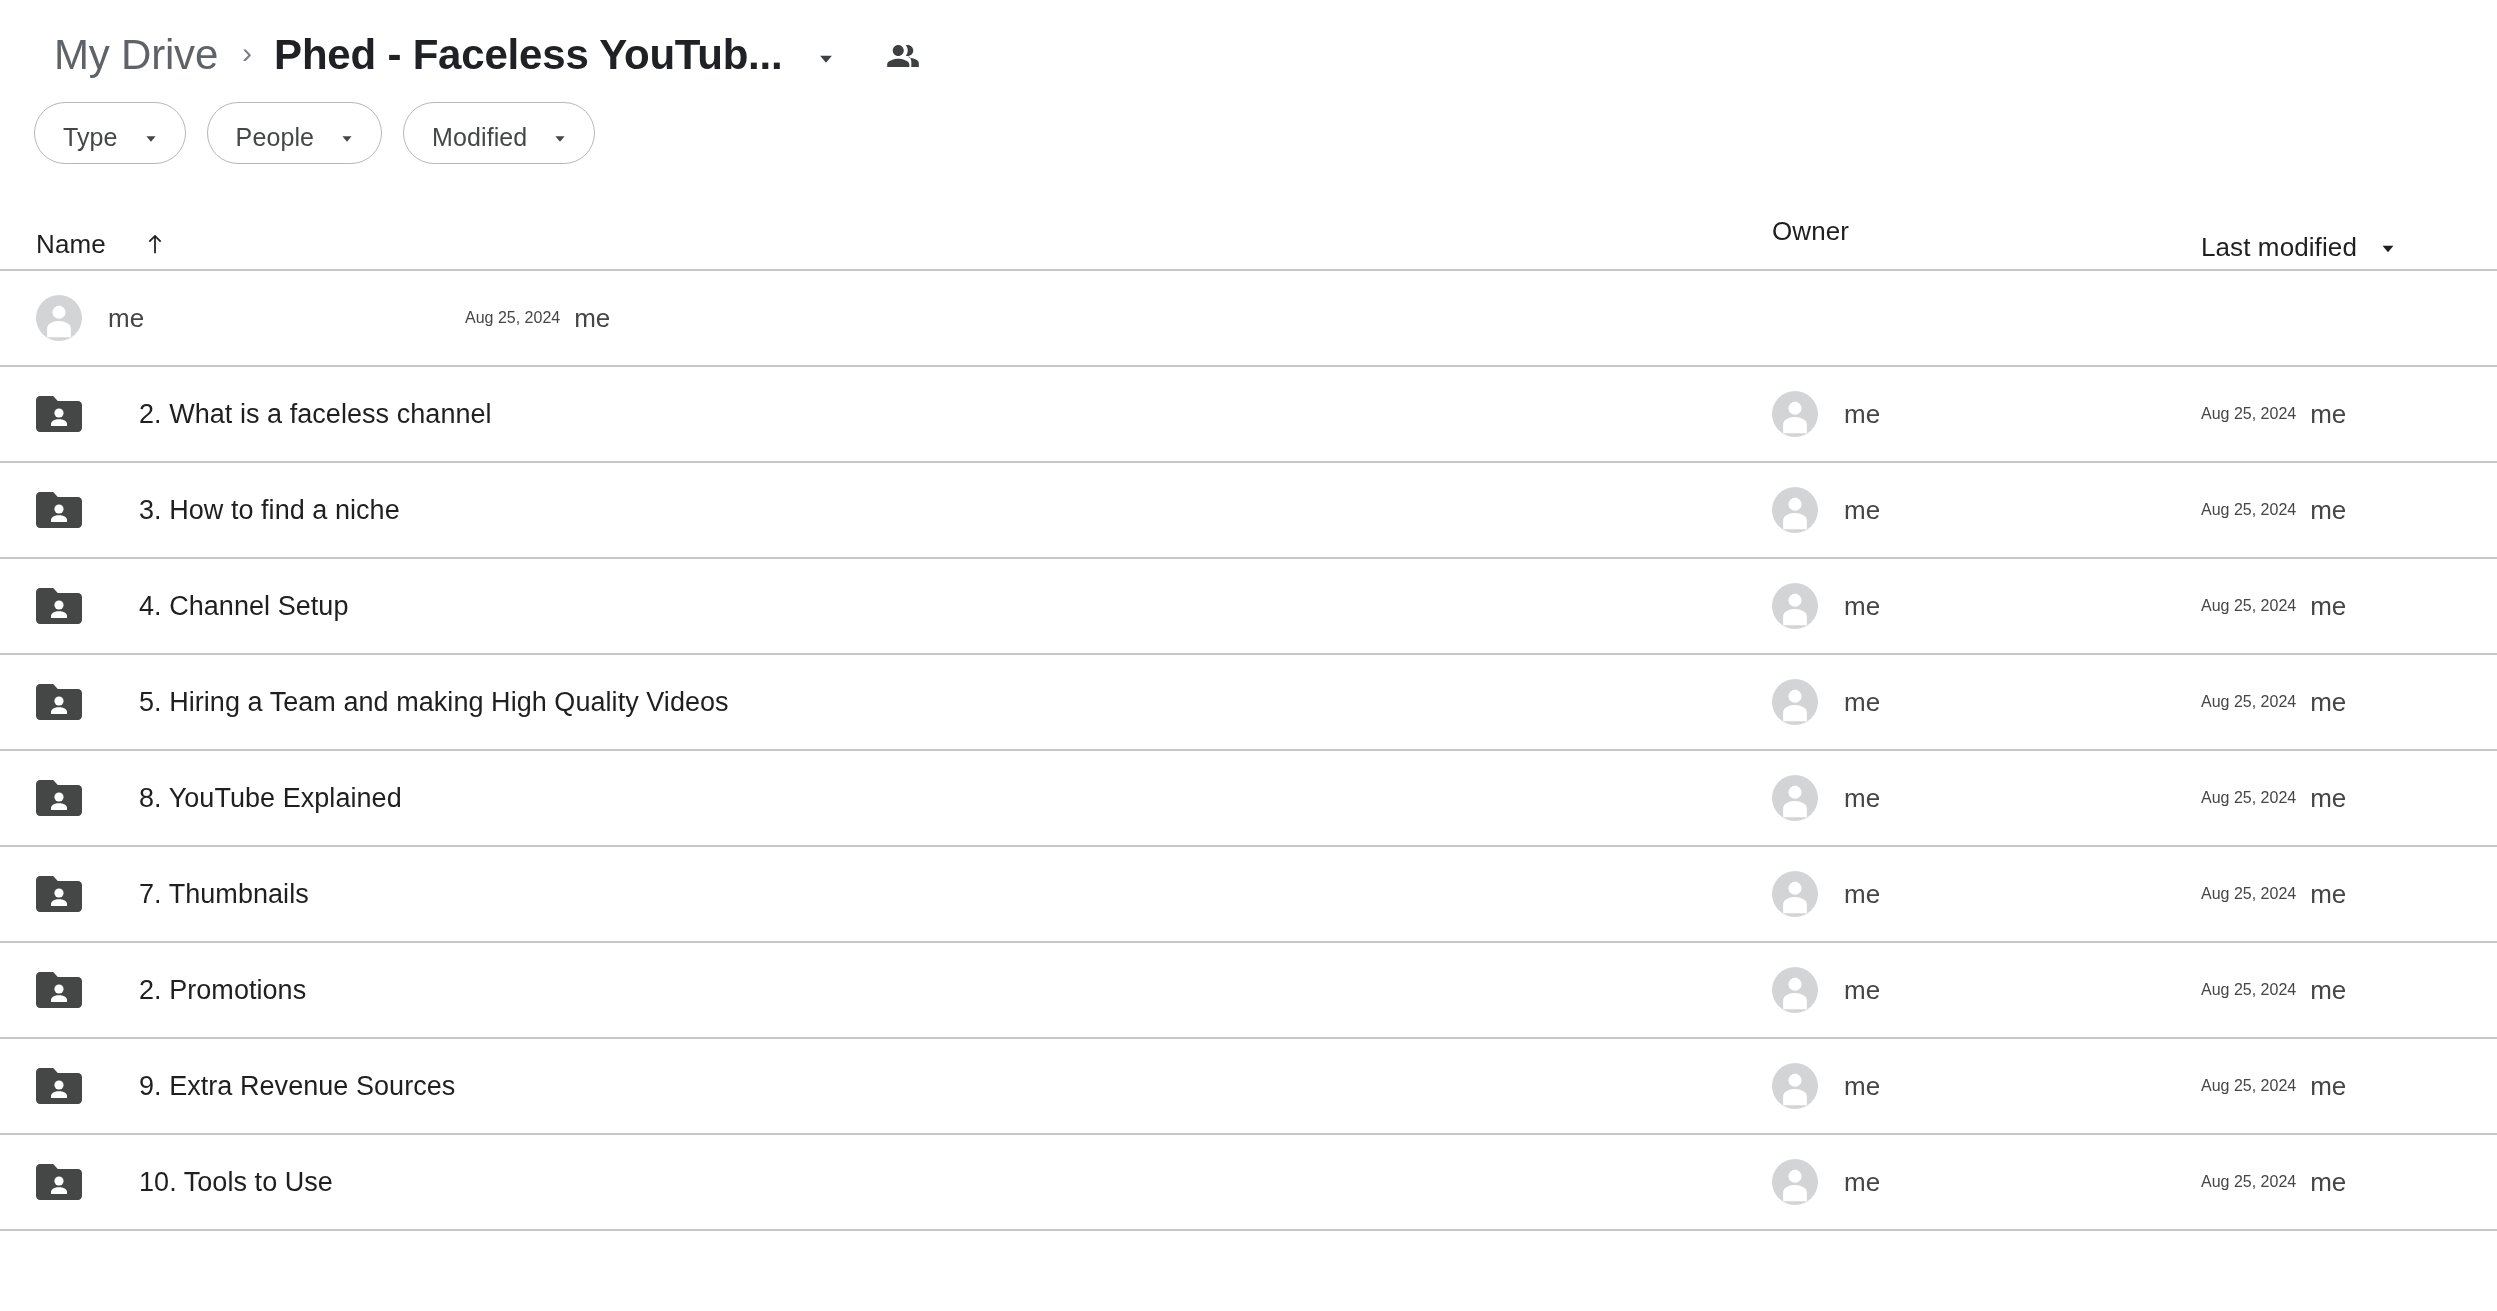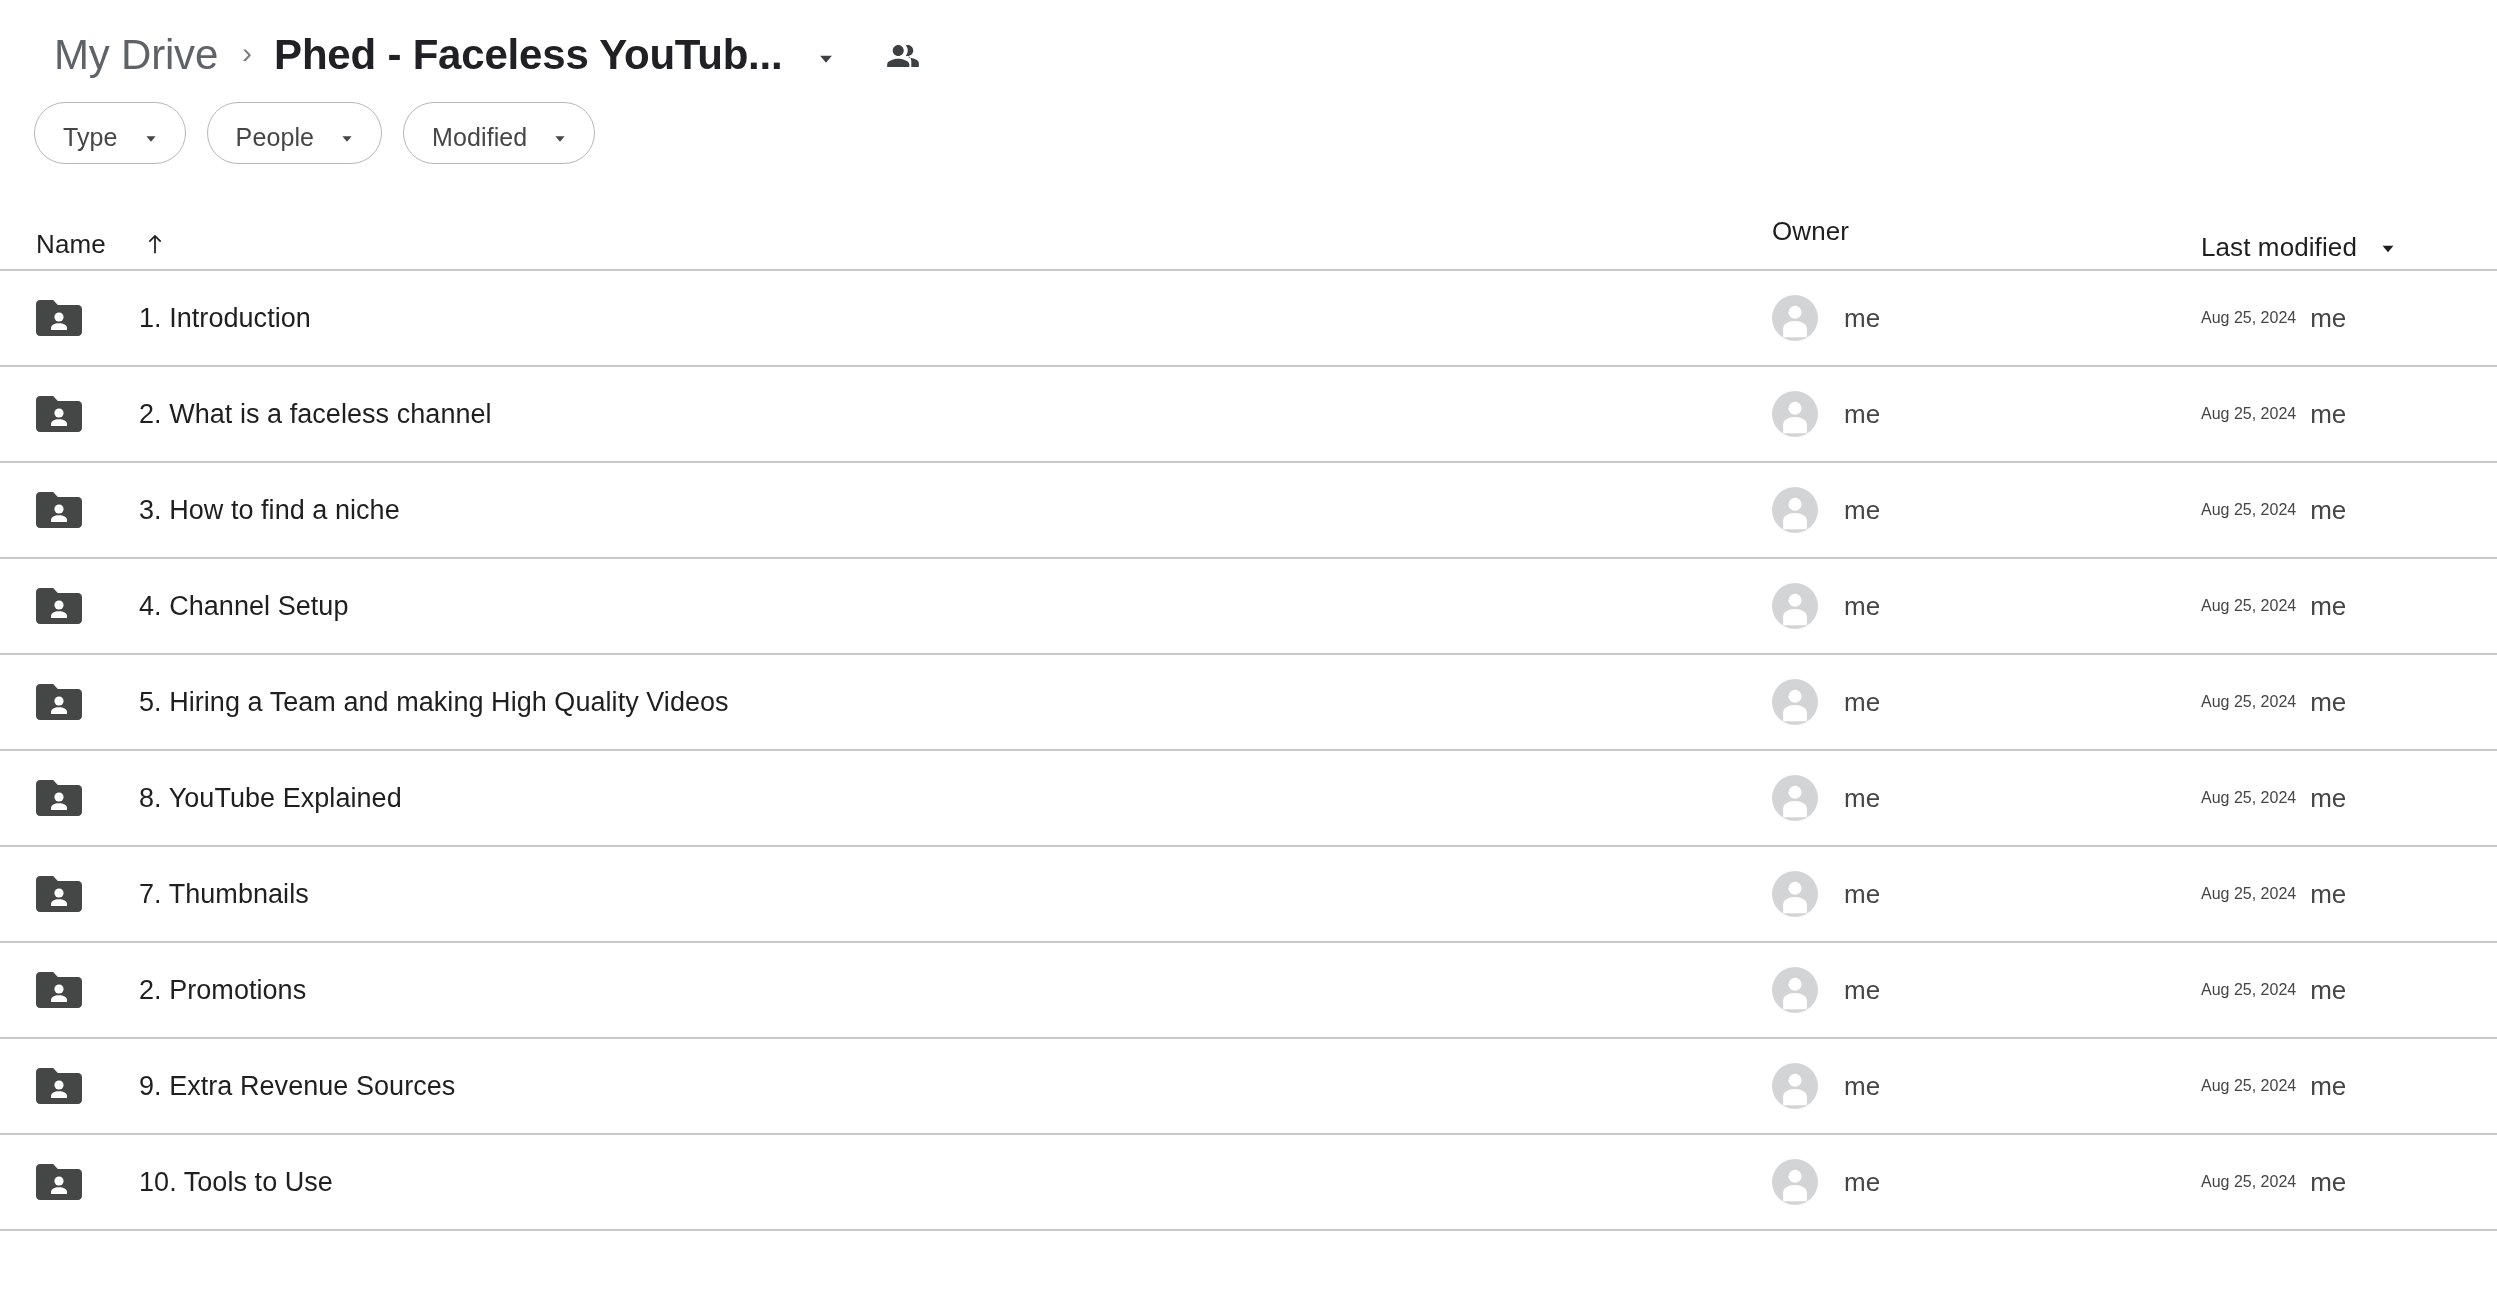--- a/index.html
+++ b/index.html
@@ -331,30 +331,20 @@
           <svg width="26" height="26" viewBox="0 0 24 24" aria-hidden="true">
               <path d="M7 10l5 6 5-6z" fill="#1f1f1f"></path>
             </svg>
         </span>
       </div>
     </div>
 
     <div class="rows">
 
     <div class="row">
-    <div class="name-cell">
-      <span class="folder-icon">
-        <svg width="46" height="40" viewBox="0 0 46 40" aria-hidden="true">
-          <path fill="#444746" d="M4 2h13.2l4.6 5H42c2.2 0 4 1.8 4 4v23c0 2.2-1.8 4-4 4H4c-2.2 0-4-1.8-4-4V6c0-2.2 1.8-4 4-4z"></path>
-          <circle cx="23" cy="19" r="4.6" fill="#ffffff"></circle>
-          <path fill="#ffffff" d="M23 25.2c-4.4 0-8 2.1-8 4.7V32h16v-2.1c0-2.6-3.6-4.7-8-4.7z"></path>
-        </svg>
-      </span>
-      <span class="row-name">1. Introduction</span>
-    </div>
     <div class="owner-cell">
       <span class="avatar">
         <svg width="46" height="46" viewBox="0 0 24 24" aria-hidden="true">
           <circle cx="12" cy="9" r="3.4" fill="#ffffff"></circle>
           <path fill="#ffffff" d="M12 13.6c-3.4 0-6.2 1.75-6.2 3.9V22h12.4v-4.5c0-2.15-2.8-3.9-6.2-3.9z"></path>
         </svg>
       </span>
       <span class="owner-name">me</span>
     </div>
     <div class="modified-cell">

